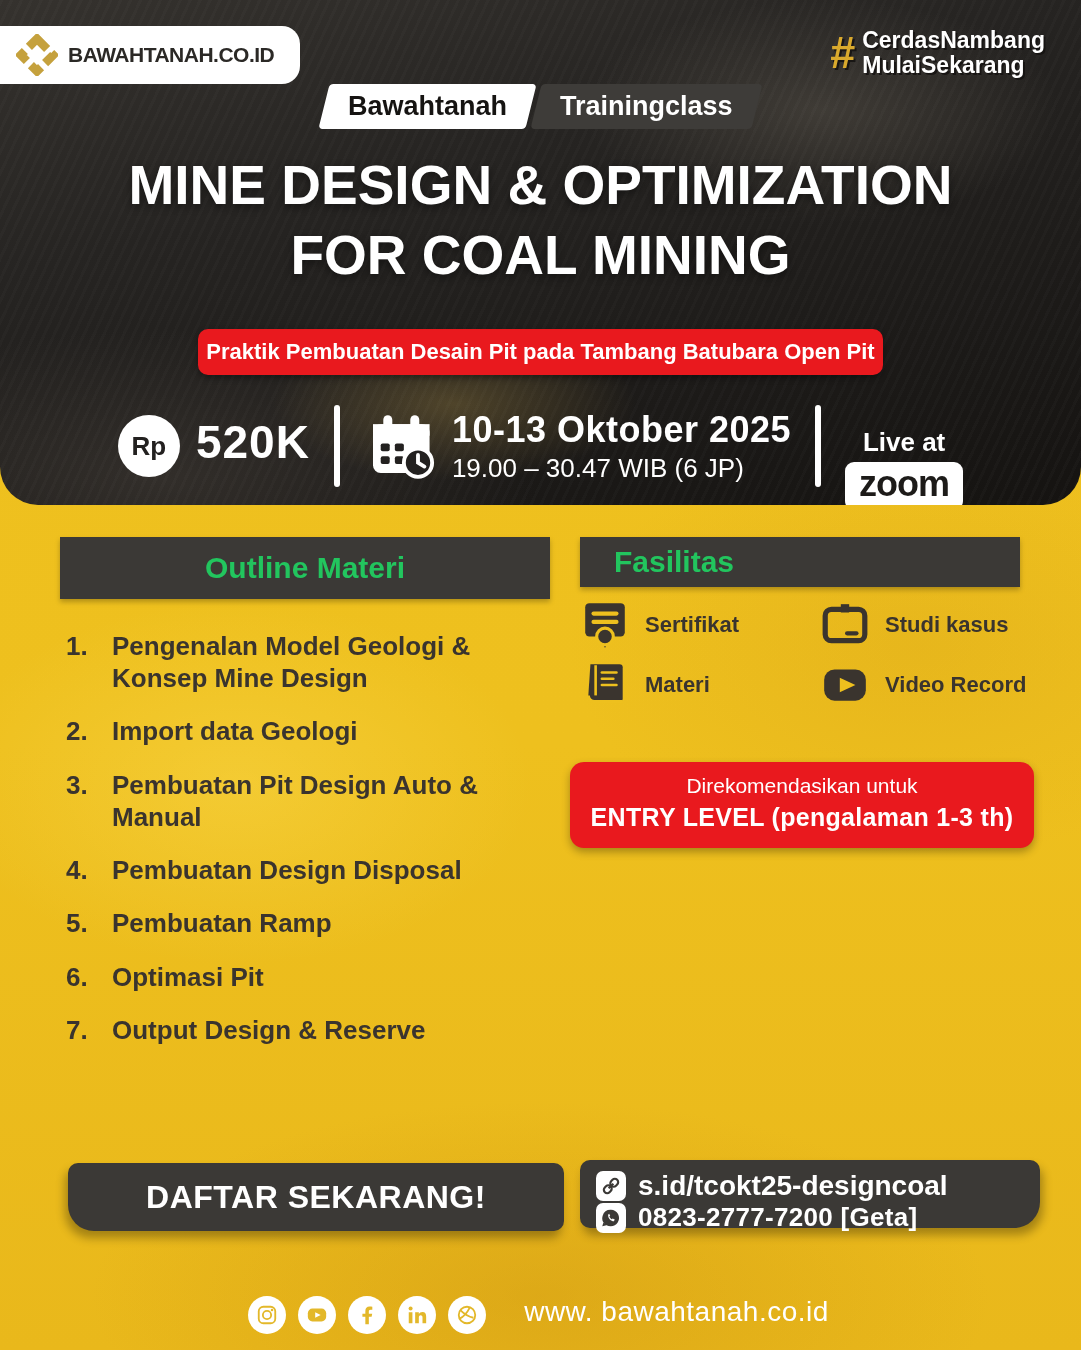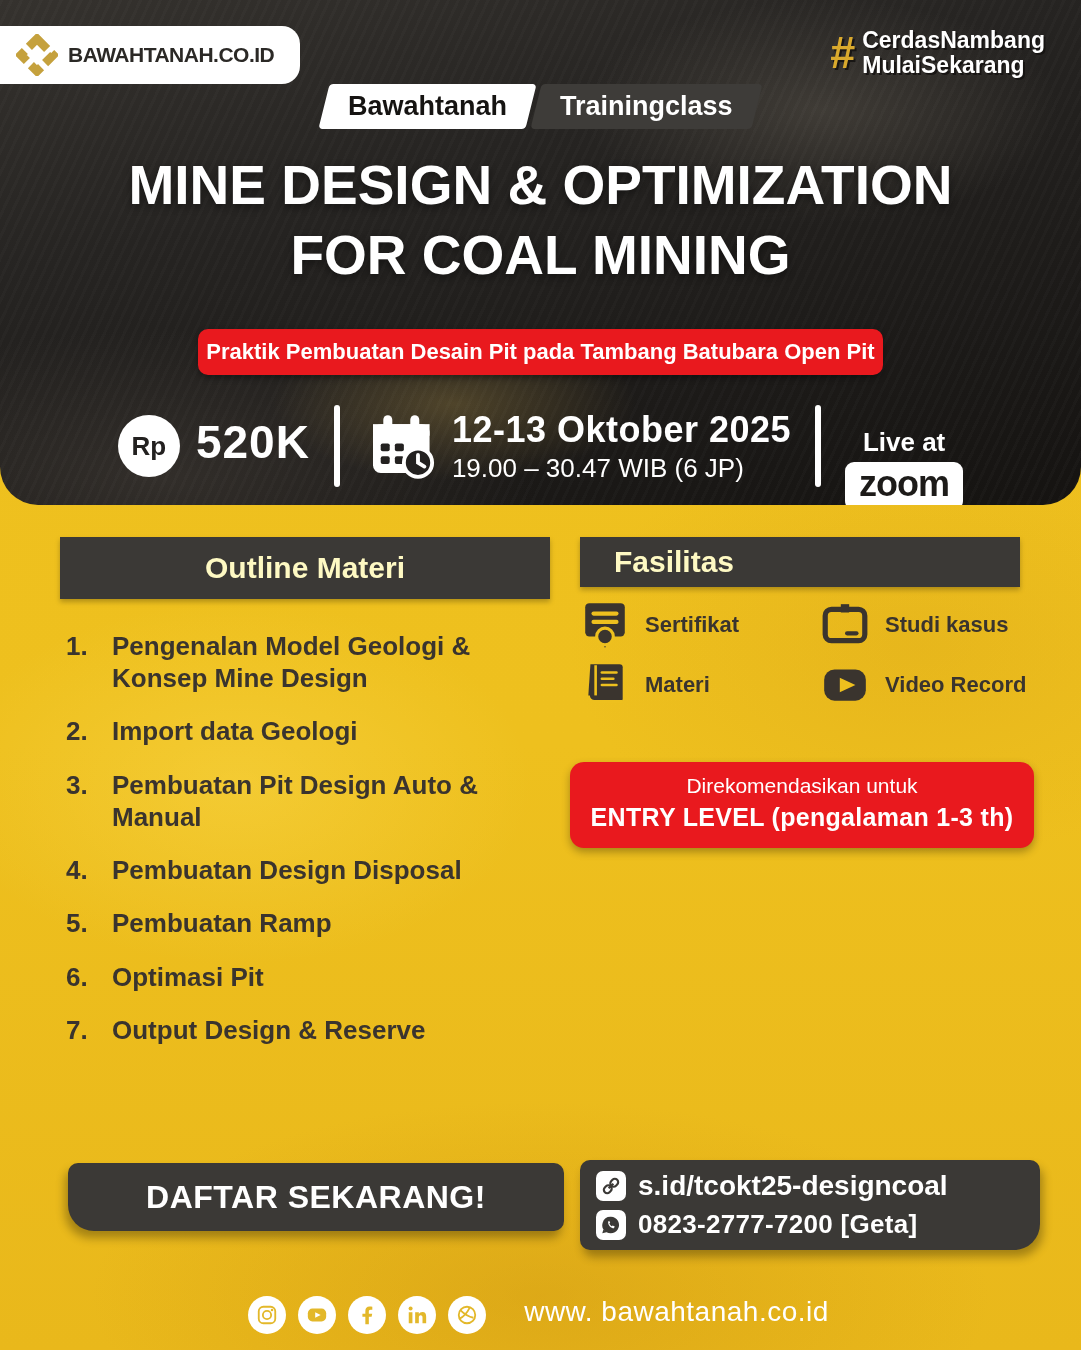--- a/index.html
+++ b/index.html
@@ -48,40 +48,40 @@
   .price-val{font-size:46px;font-weight:bold;letter-spacing:1px;}
   .v-div{width:6px;height:82px;background:#fff;border-radius:3px;}
   .date-group{display:flex;align-items:center;gap:16px;}
   .date-lines .d1{font-size:36px;font-weight:bold;letter-spacing:0.5px;}
   .date-lines .d2{font-size:26px;font-weight:normal;margin-top:2px;}
   .live-group{display:flex;flex-direction:column;align-items:center;gap:4px;}
   .live-label{font-size:26px;font-weight:bold;margin-top:44px;}
   .zoom-pill{background:#fff;border-radius:9px;padding:1px 14px 5px;}
   .zoom-pill span{color:#1d1b19;font-size:36px;font-weight:bold;letter-spacing:-1px;}
   
-  .sec-header{position:absolute;background:#3B3936;color:#fef9c3;font-weight:bold;font-size:30px;
+  .sec-header{position:absolute;background:#3B3936;color:#22c55e;font-weight:bold;font-size:30px;
     display:flex;align-items:center;box-shadow:0 3px 5px rgba(0,0,0,0.25);}
   .outline-header{left:60px;top:537px;width:490px;height:62px;justify-content:center;}
   .fasilitas-header{left:580px;top:537px;width:440px;height:50px;padding-left:34px;box-sizing:border-box;}
   .outline-list{position:absolute;left:66px;top:630px;width:494px;}
   .o-item{display:flex;margin-bottom:21px;color:#3A342E;font-weight:bold;font-size:26px;line-height:1.24;}
   .o-num{width:46px;flex:0 0 46px;}
   .fasilitas-grid{position:absolute;left:580px;top:600px;width:458px;display:grid;
     grid-template-columns:230px 1fr;column-gap:10px;row-gap:10px;}
   .f-item{display:flex;align-items:center;gap:15px;color:#3A342E;font-weight:bold;font-size:22px;}
   .f-icon{width:50px;height:50px;flex:0 0 50px;display:flex;align-items:center;justify-content:center;}
   .recommend-box{position:absolute;left:570px;top:762px;width:464px;background:#E9191E;border-radius:14px;
     text-align:center;color:#fff;padding:12px 6px 16px;box-sizing:border-box;box-shadow:0 4px 8px rgba(0,0,0,0.3);}
   .rec-1{font-size:21px;font-weight:normal;}
   .rec-2{font-size:25px;font-weight:bold;margin-top:5px;letter-spacing:0.3px;}
   .daftar-button{position:absolute;left:68px;top:1163px;width:496px;height:68px;background:#3B3936;
     border-radius:10px 10px 10px 26px;display:flex;align-items:center;justify-content:center;
     color:#fff;font-weight:bold;font-size:32px;letter-spacing:0.5px;cursor:pointer;
     box-shadow:-3px 7px 10px rgba(0,0,0,0.3);}
-  .contact-box{position:absolute;left:580px;top:1160px;width:460px;height:90px;background:#3B3936;
+  .contact-box{position:absolute;left:580px;top:1160px;width:460px;height:68px;background:#3B3936;
     border-radius:10px 10px 26px 10px;box-sizing:border-box;padding:10px 16px;
     display:flex;flex-direction:column;justify-content:space-between;box-shadow:3px 7px 10px rgba(0,0,0,0.3);}
   .contact-row{display:flex;align-items:center;gap:12px;color:#fff;font-weight:bold;}
   .contact-row .c-icon{width:30px;height:30px;flex:0 0 30px;background:#fff;border-radius:7px;
     display:flex;align-items:center;justify-content:center;}
   .link-text{font-size:28px;}
   .phone-text{font-size:26px;letter-spacing:0.3px;}
   .footer{position:absolute;left:0;right:4px;top:1296px;display:flex;align-items:flex-start;justify-content:center;gap:12px;}
   .soc{width:38px;height:38px;border-radius:50%;background:#fff;display:flex;align-items:center;justify-content:center;cursor:pointer;}
   .website{color:#fff;font-size:28px;margin-left:26px;letter-spacing:0.5px;}
@@ -137,21 +137,21 @@
           <rect x="7" y="11" width="44" height="38" rx="6" fill="#fff"></rect>
           <rect x="7" y="11" width="44" height="9" fill="#fff"></rect>
           <rect x="13" y="26" width="7" height="6" rx="1.5" fill="#232120"></rect>
           <rect x="24" y="26" width="7" height="6" rx="1.5" fill="#232120"></rect>
           <rect x="13" y="36" width="7" height="6" rx="1.5" fill="#232120"></rect>
           <rect x="24" y="36" width="7" height="6" rx="1.5" fill="#232120"></rect>
           <circle cx="42" cy="41" r="11" fill="#232120" stroke="#fff" stroke-width="3"></circle>
           <path d="M42 35 v6 l5 3" stroke="#fff" stroke-width="3" fill="none" stroke-linecap="round"></path>
         </svg>
         <div class="date-lines">
-          <div class="d1">12-13 Oktober 2025</div>
+          <div class="d1">10-13 Oktober 2025</div>
           <div class="d2">19.00 – 30.47 WIB (6 JP)</div>
         </div>
       </div>
       <div class="v-div"></div>
       <div class="live-group">
         <div class="live-label">Live at</div>
         <div class="zoom-pill">
           <span>zoom</span>
         </div>
       </div>

